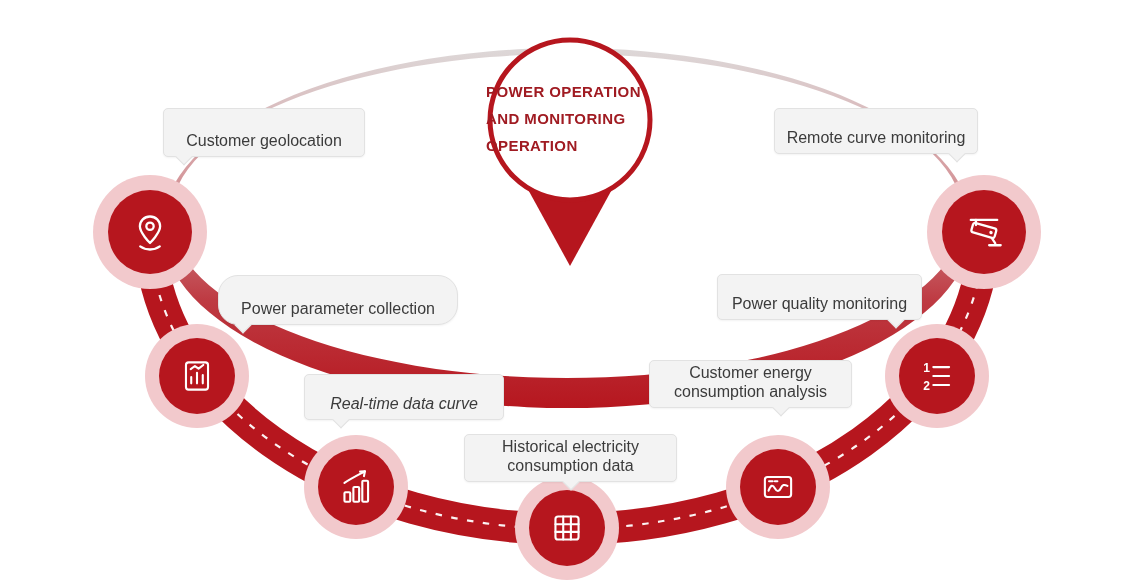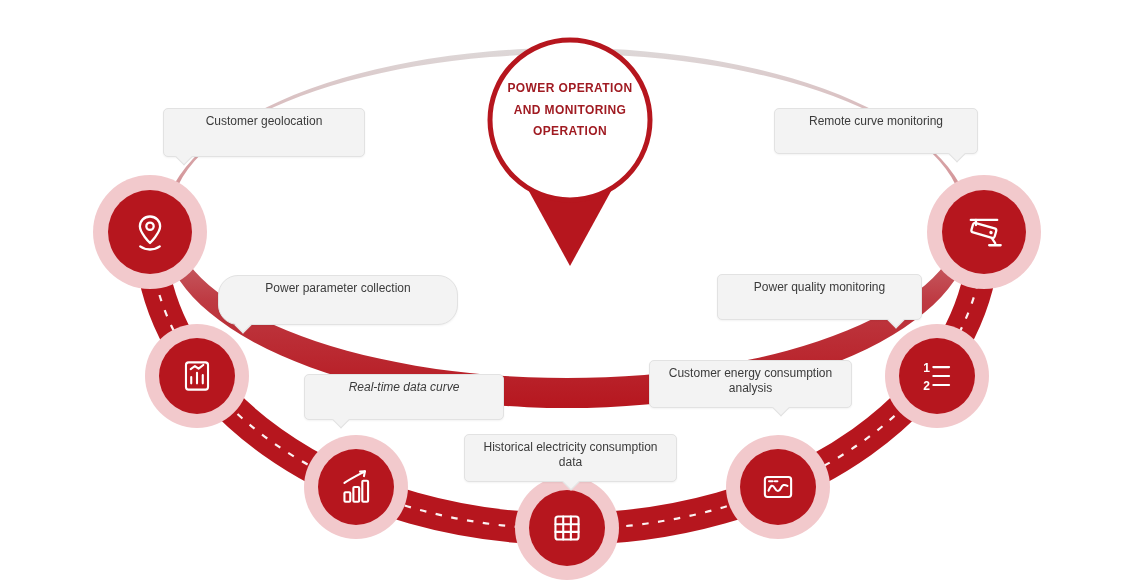--- a/index.html
+++ b/index.html
@@ -13,30 +13,30 @@
         width:104px;height:104px;border-radius:50%;background:#F2C9CC;
         display:flex;align-items:center;justify-content:center;}
   .node .circle{width:76px;height:76px;border-radius:50%;background:#B6161E;
         display:flex;align-items:center;justify-content:center;}
   .node.xl{width:114px;height:114px;}
   .node.xl .circle{width:84px;height:84px;}
   .node svg{display:block;}
 
   
   .label{position:absolute;z-index:5;background:#F3F3F3;border:1px solid #E2E2E2;
-         border-radius:5px;color:#3B3B3B;font-size:12px;line-height:1.22;
-         display:flex;align-items:flex-start;justify-content:center;text-align:center;
+         border-radius:5px;color:#3B3B3B;font-size:16px;line-height:1.22;
+         display:flex;align-items:flex-end;justify-content:center;text-align:center;
          padding:5px 10px;box-sizing:border-box;box-shadow:0 1px 2px rgba(0,0,0,.05);}
   .label::after{content:"";position:absolute;bottom:-6.5px;left:var(--tail,24px);
          width:11px;height:11px;background:#F3F3F3;transform:rotate(45deg);
          border-right:1px solid #E2E2E2;border-bottom:1px solid #E2E2E2;}
 
   
   .center-text{position:absolute;left:486px;top:78px;width:168px;z-index:6;
-         text-align:center;color:#A01B22;font-weight:bold;font-size:12px;
+         color:#A01B22;font-weight:bold;font-size:15px;
          letter-spacing:.4px;line-height:1.8;}
   .center-text span{display:block;}
 </style>
 </head>
 <body>
 
 <div class="stage">
 
   <svg class="underlay" width="1139" height="587" viewBox="0 0 1139 587">
     <defs>

